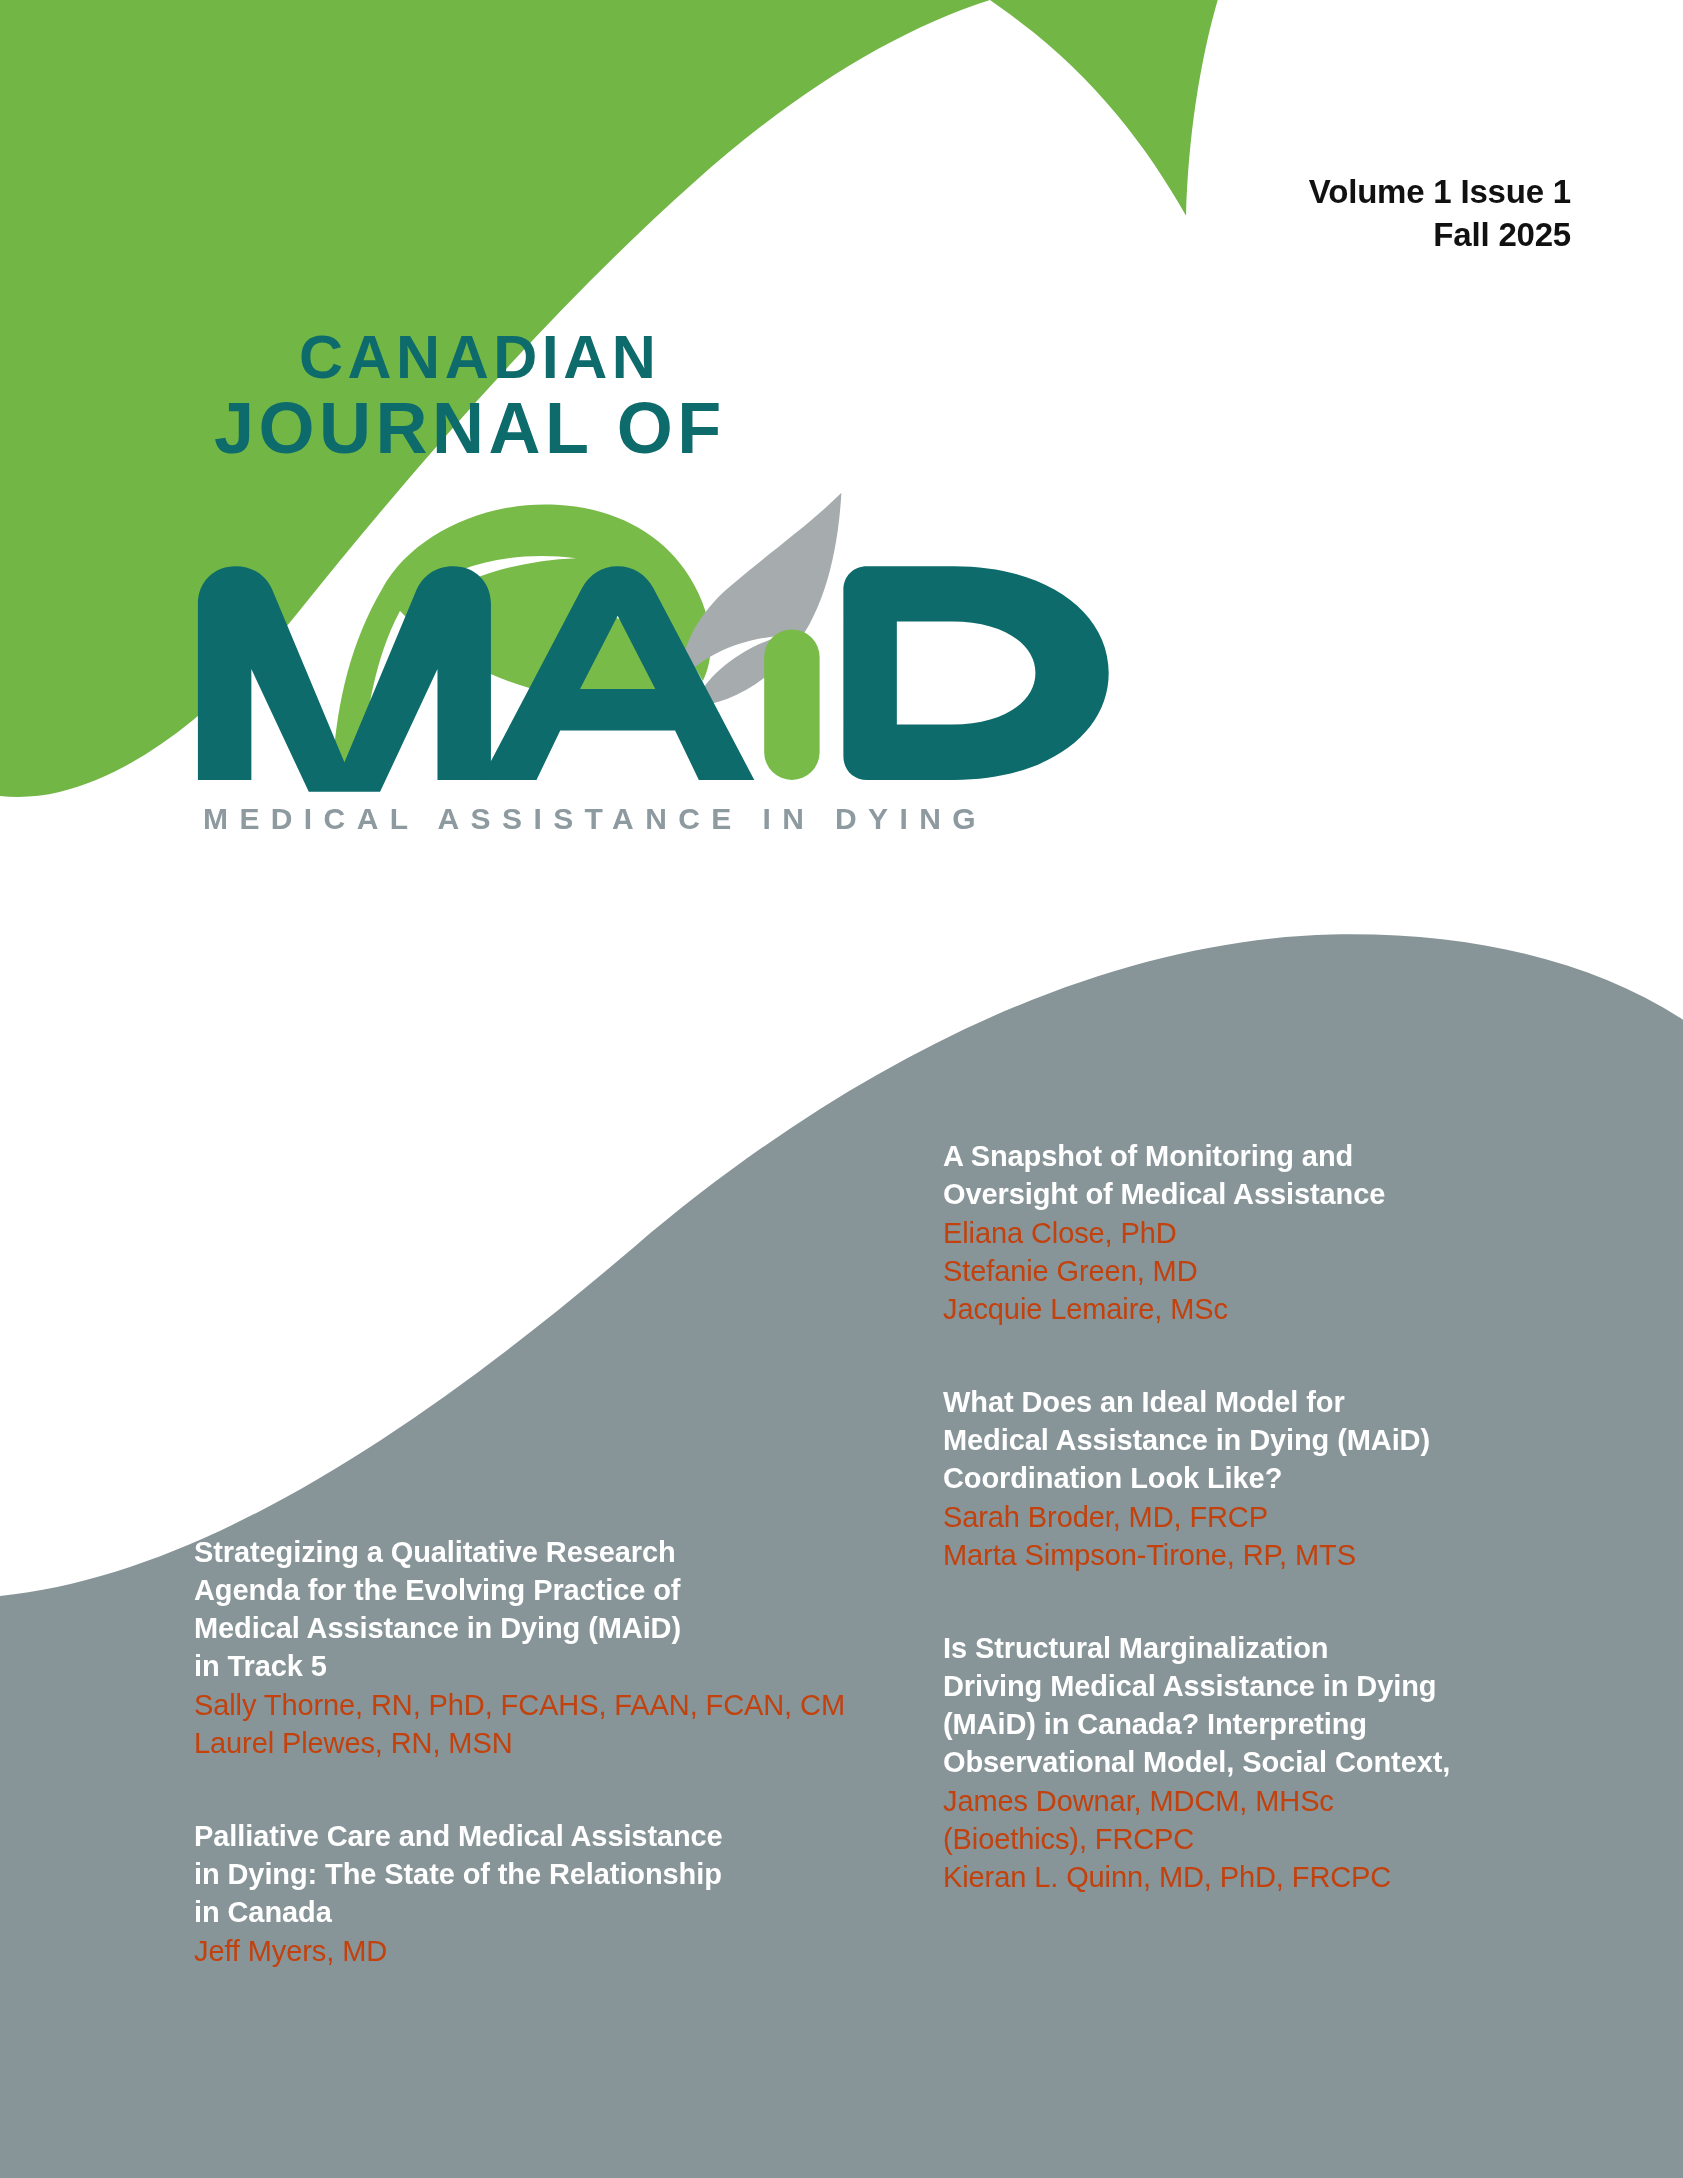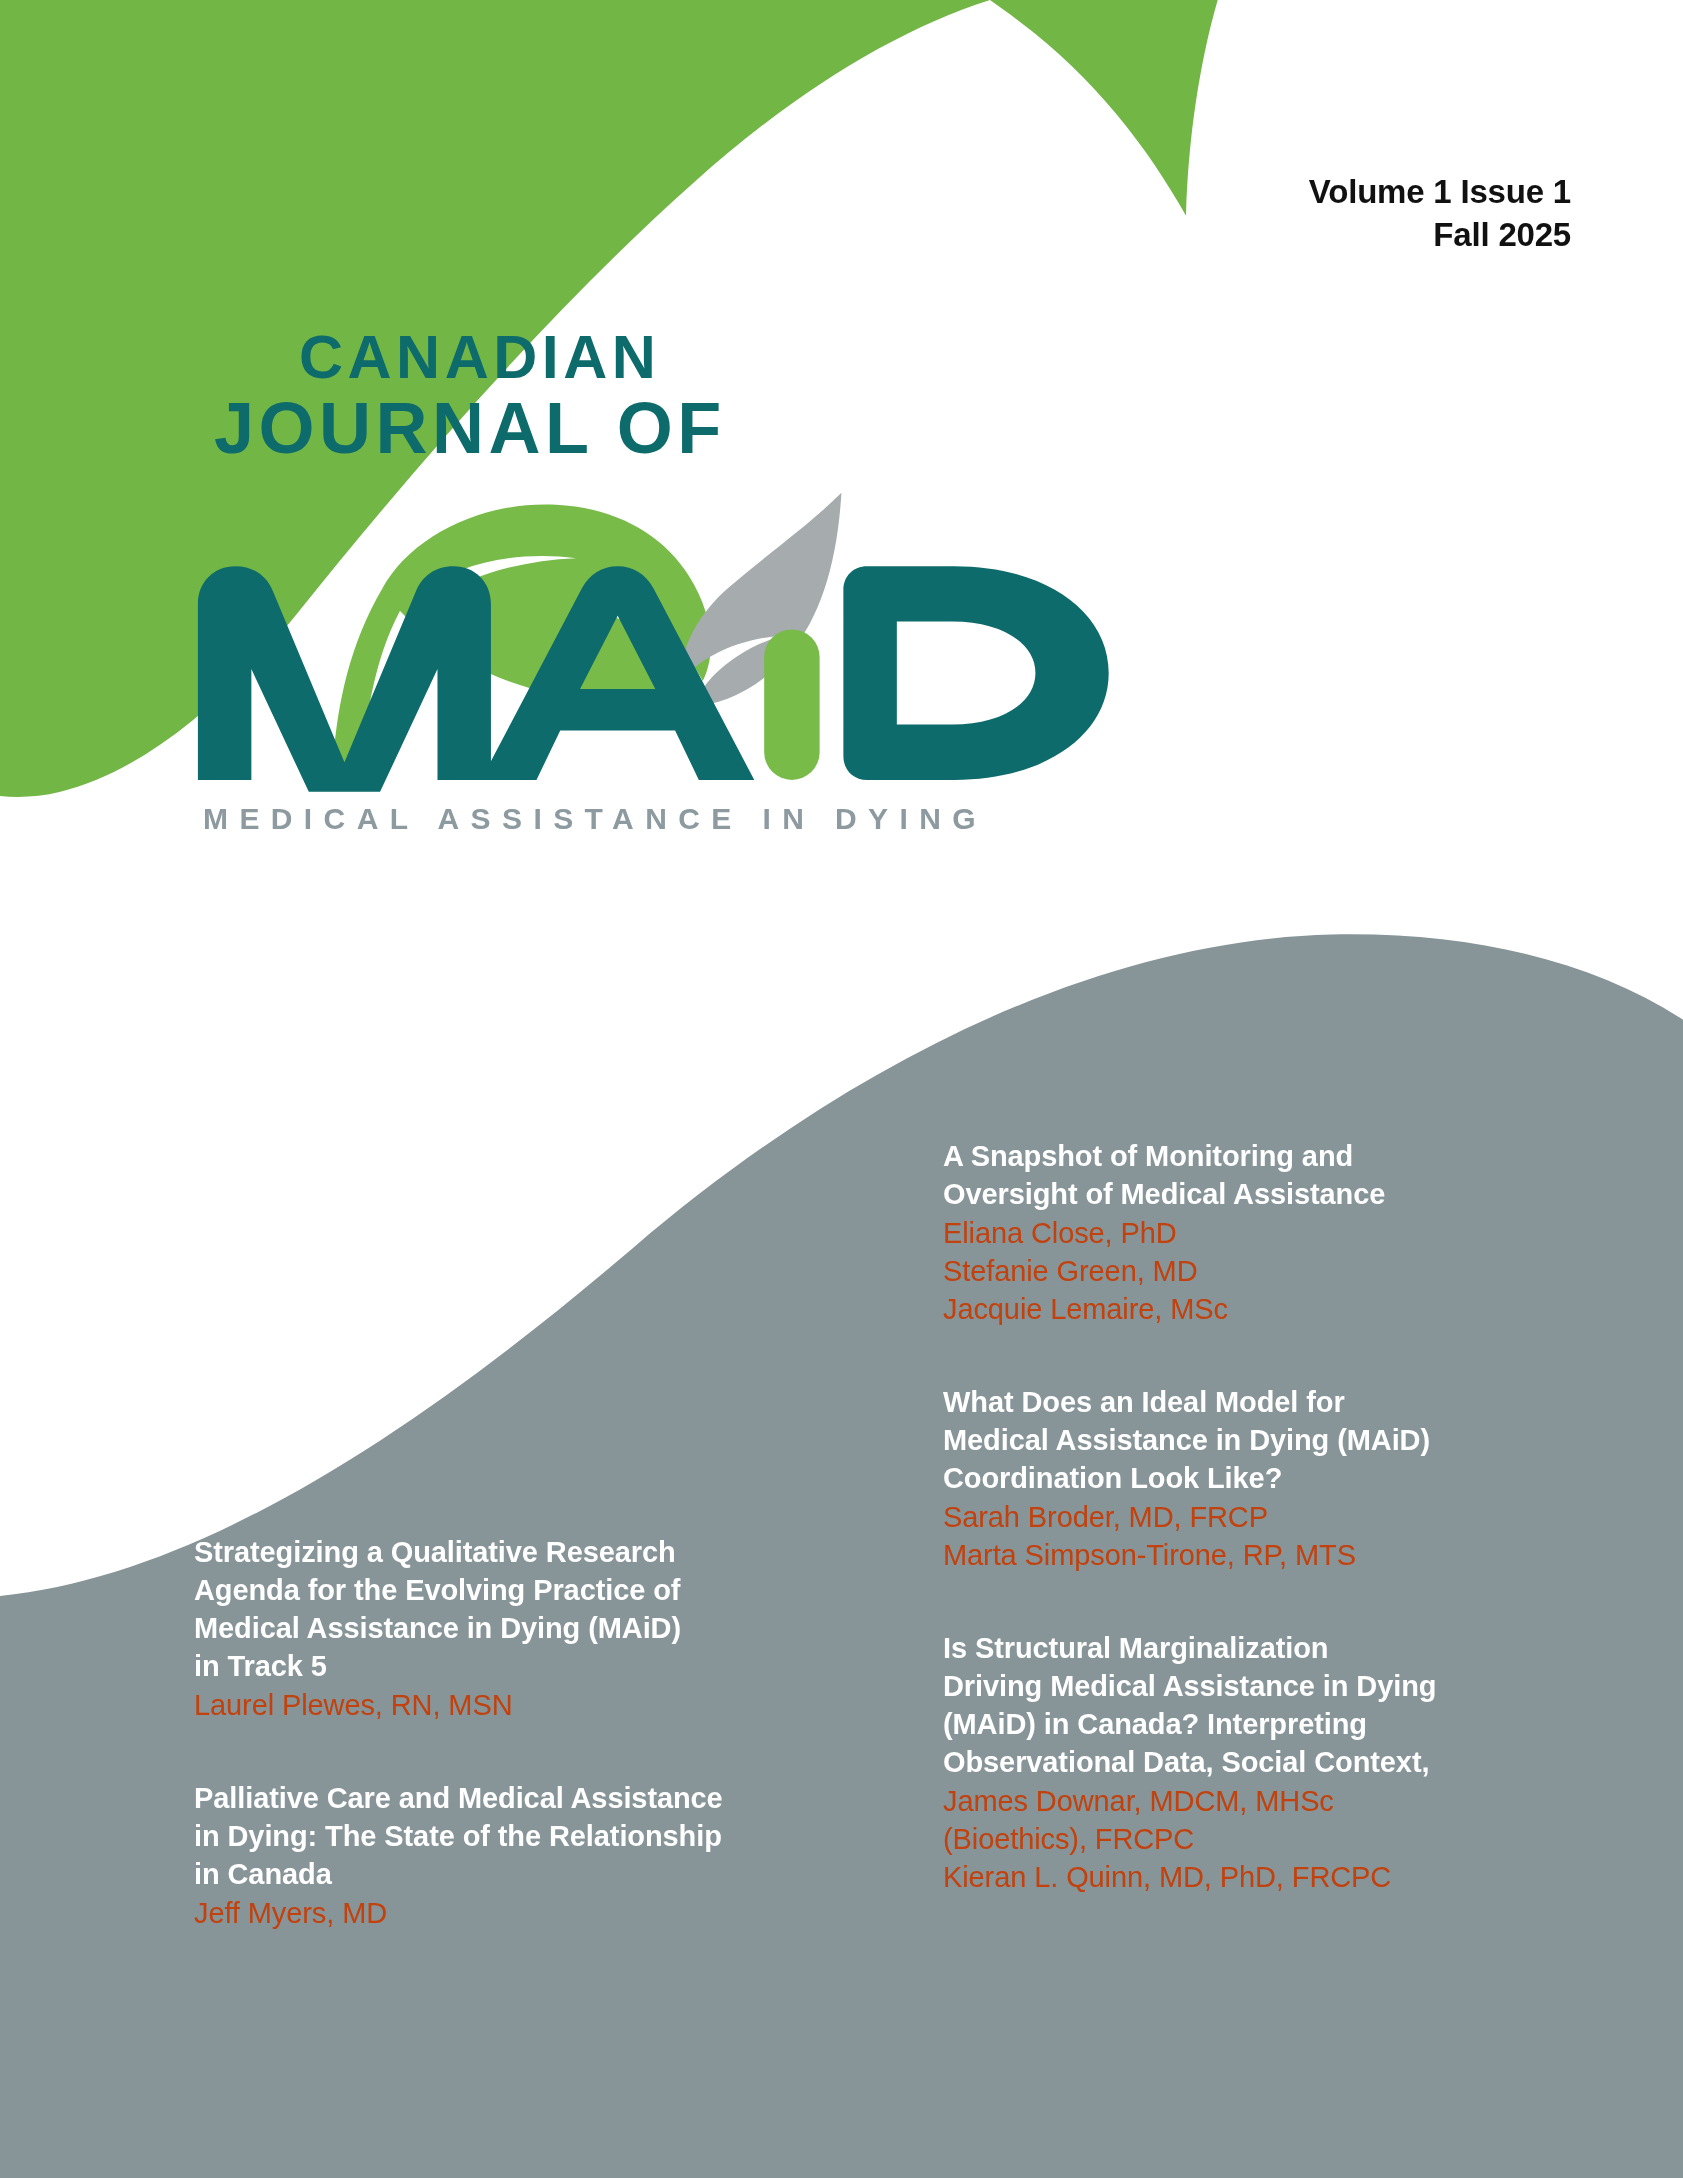--- a/index.html
+++ b/index.html
@@ -232,20 +232,21 @@
 
 <div id="col-left" class="article-col">
   <div class="article">
     <div class="article-title">
       <div>Strategizing a Qualitative Research</div>
       <div>Agenda for the Evolving Practice of</div>
       <div>Medical Assistance in Dying (MAiD)</div>
       <div>in Track 5</div>
     </div>
     <div class="article-authors">
+      <div>Sally Thorne, RN, PhD, FCAHS, FAAN, FCAN, CM</div>
       <div>Laurel Plewes, RN, MSN</div>
     </div>
   </div>
 
   <div class="article">
     <div class="article-title">
       <div>Palliative Care and Medical Assistance</div>
       <div>in Dying: The State of the Relationship</div>
       <div>in Canada</div>
     </div>
@@ -278,21 +279,21 @@
       <div>Sarah Broder, MD, FRCP</div>
       <div>Marta Simpson-Tirone, RP, MTS</div>
     </div>
   </div>
 
   <div class="article">
     <div class="article-title">
       <div>Is Structural Marginalization</div>
       <div>Driving Medical Assistance in Dying</div>
       <div>(MAiD) in Canada? Interpreting</div>
-      <div>Observational Data, Social Context,</div>
+      <div>Observational Model, Social Context,</div>
     </div>
     <div class="article-authors">
       <div>James Downar, MDCM, MHSc</div>
       <div>(Bioethics), FRCPC</div>
       <div>Kieran L. Quinn, MD, PhD, FRCPC</div>
     </div>
   </div>
 </div>
 
 

